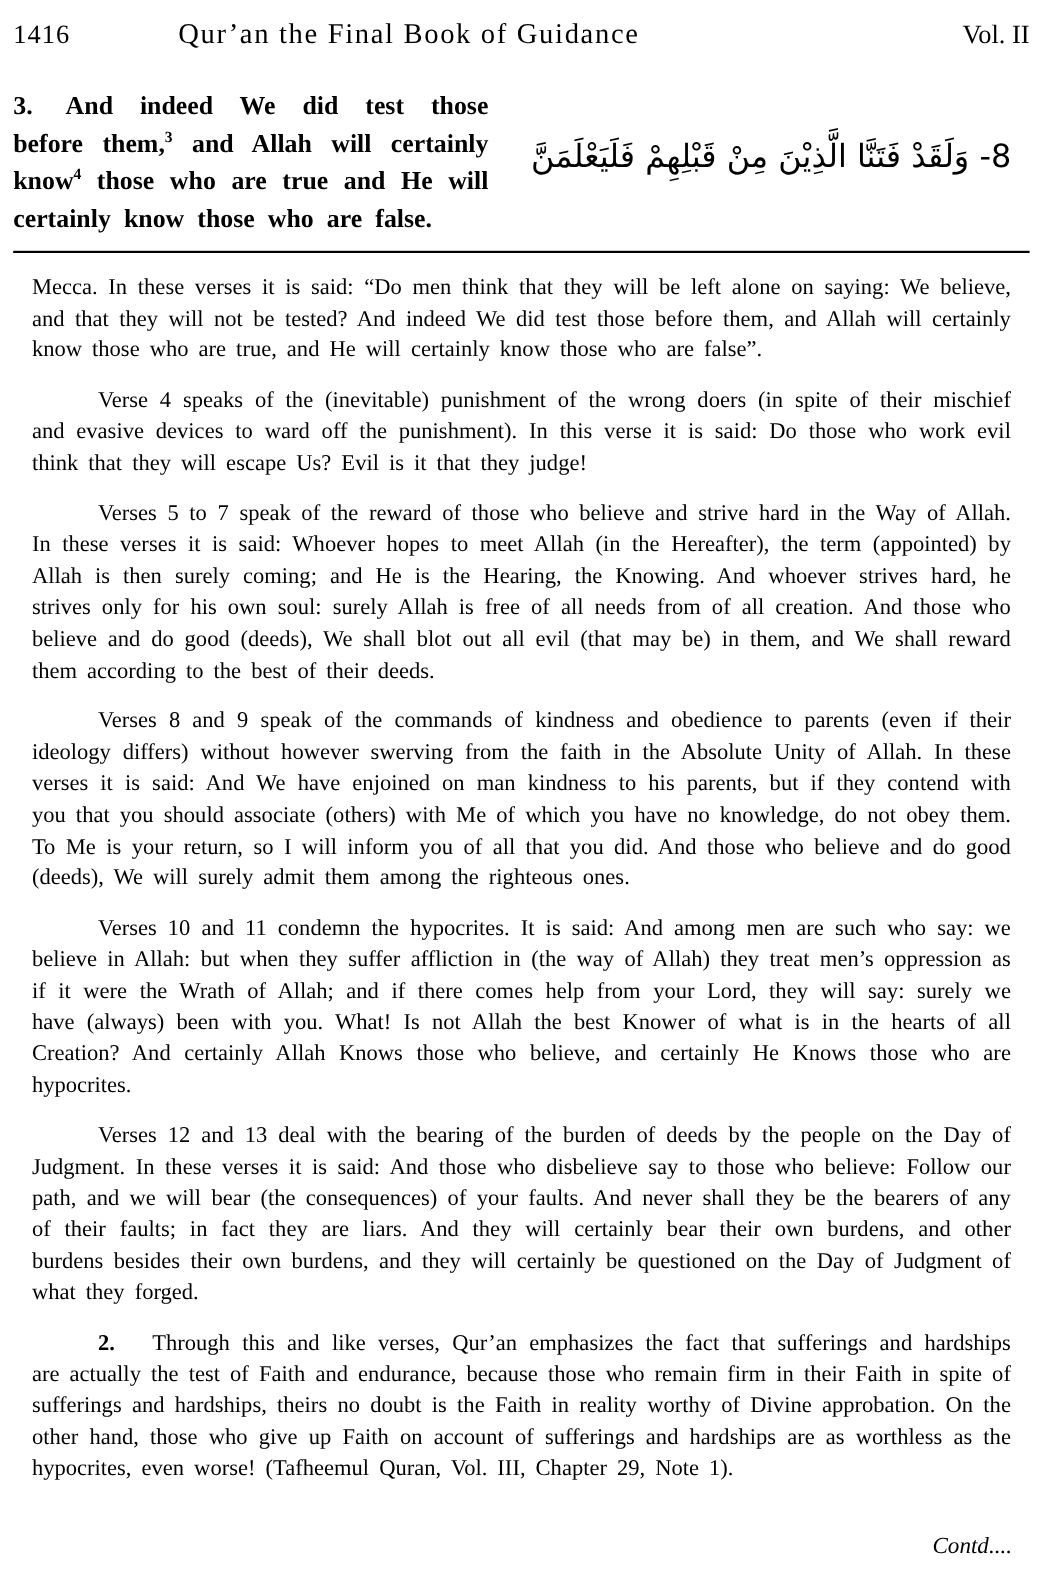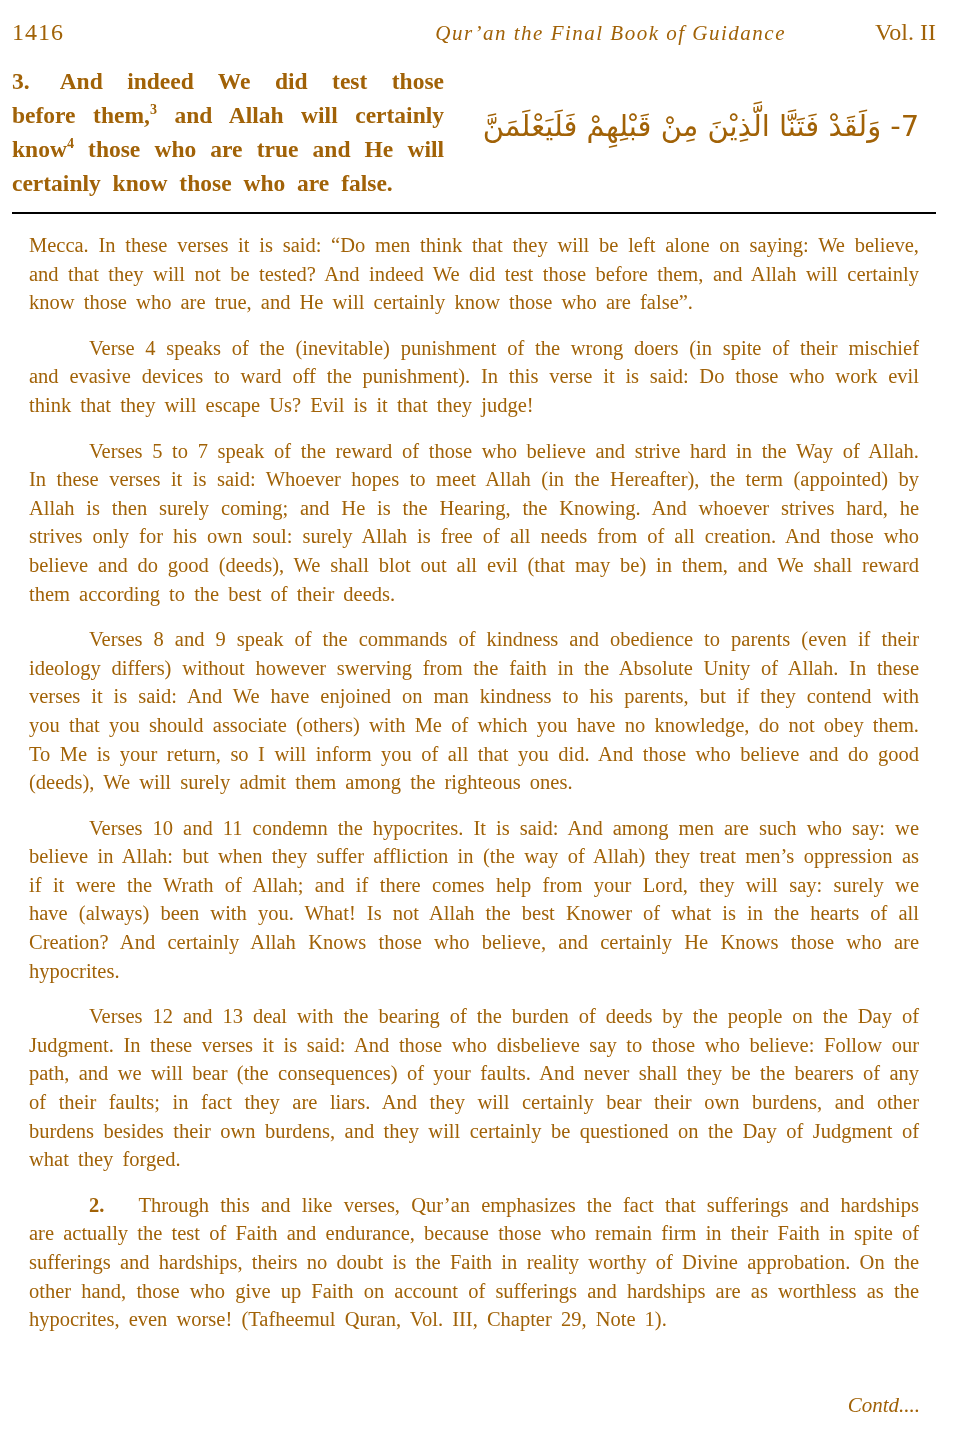--- a/index.html
+++ b/index.html
@@ -2,45 +2,44 @@
 <html><head>
 <meta charset="utf-8">
 <style>
   html, body { margin: 0; padding: 0; background: #ffffff; }
   .page {
     position: relative;
     width: 948px;
     height: 1430px;
     box-sizing: border-box;
     background: #ffffff;
-    color: #a16207;
+    color: #000000;
     font-family: "Liberation Serif", serif;
     padding: 6px 12px 0 12px;
     overflow: hidden;
   }
   .page-header {
     display: flex;
     align-items: baseline;
     font-size: 24px;
     margin-top: 2px;
   }
   .page-num { width: 150px; letter-spacing: 1px; }
   .book-title {
     flex: 1;
-    text-align: right;
-    font-style: italic;
-    font-size: 21px;
+    text-align: left;
+    font-size: 26px;
     letter-spacing: 1.5px;
   }
   .volume { width: 150px; text-align: right; margin-top: 11px; }
 
   .verse-section {
     display: flex;
     justify-content: space-between;
-    margin-top: 18px;
+    margin-top: 34px;
   }
   .translation {
     width: 432px;
     font-weight: bold;
     font-size: 23.5px;
     line-height: 34px;
     text-align: justify;
     word-spacing: 6px;
   }
   .vnum { margin-right: 30px; }
@@ -83,21 +82,21 @@
 
   <header class="page-header">
     <span class="page-num">1416</span>
     <span class="book-title">Qur’an the Final Book of Guidance</span>
     <span class="volume">Vol. II</span>
   </header>
 
   <section class="verse-section">
     <div class="translation"><span class="vnum">3.</span><span>And indeed We did test those before them,</span><sup>3</sup><span> and Allah will certainly know</span><sup>4</sup><span> those who are true and He will certainly know those who are false.</span></div>
     <div class="arabic" dir="rtl">
-      <div class="ar-line">7- وَلَقَدْ فَتَنَّا الَّذِيْنَ مِنْ قَبْلِهِمْ فَلَيَعْلَمَنَّ</div>
+      <div class="ar-line">8- وَلَقَدْ فَتَنَّا الَّذِيْنَ مِنْ قَبْلِهِمْ فَلَيَعْلَمَنَّ</div>
     </div>
   </section>
 
   <hr class="rule">
 
   <main class="commentary">
     <p class="para"><span>Mecca. In these verses it is said: “Do men think that they will be left alone on saying: We believe, and that they will not be tested? And indeed We did test those before them, and Allah will certainly know those who are true, and He will certainly know those who are false”.</span></p>
     <p class="para indent"><span>Verse 4 speaks of the (inevitable) punishment of the wrong doers (in spite of their mischief and evasive devices to ward off the punishment). In this verse it is said: Do those who work evil think that they will escape Us? Evil is it that they judge!</span></p>
     <p class="para indent"><span>Verses 5 to 7 speak of the reward of those who believe and strive hard in the Way of Allah. In these verses it is said: Whoever hopes to meet Allah (in the Hereafter), the term (appointed) by Allah is then surely coming; and He is the Hearing, the Knowing. And whoever strives hard, he strives only for his own soul: surely Allah is free of all needs from of all creation. And those who believe and do good (deeds), We shall blot out all evil (that may be) in them, and We shall reward them according to the best of their deeds.</span></p>
     <p class="para indent"><span>Verses 8 and 9 speak of the commands of kindness and obedience to parents (even if their ideology differs) without however swerving from the faith in the Absolute Unity of Allah. In these verses it is said: And We have enjoined on man kindness to his parents, but if they contend with you that you should associate (others) with Me of which you have no knowledge, do not obey them. To Me is your return, so I will inform you of all that you did. And those who believe and do good (deeds), We will surely admit them among the righteous ones.</span></p>

